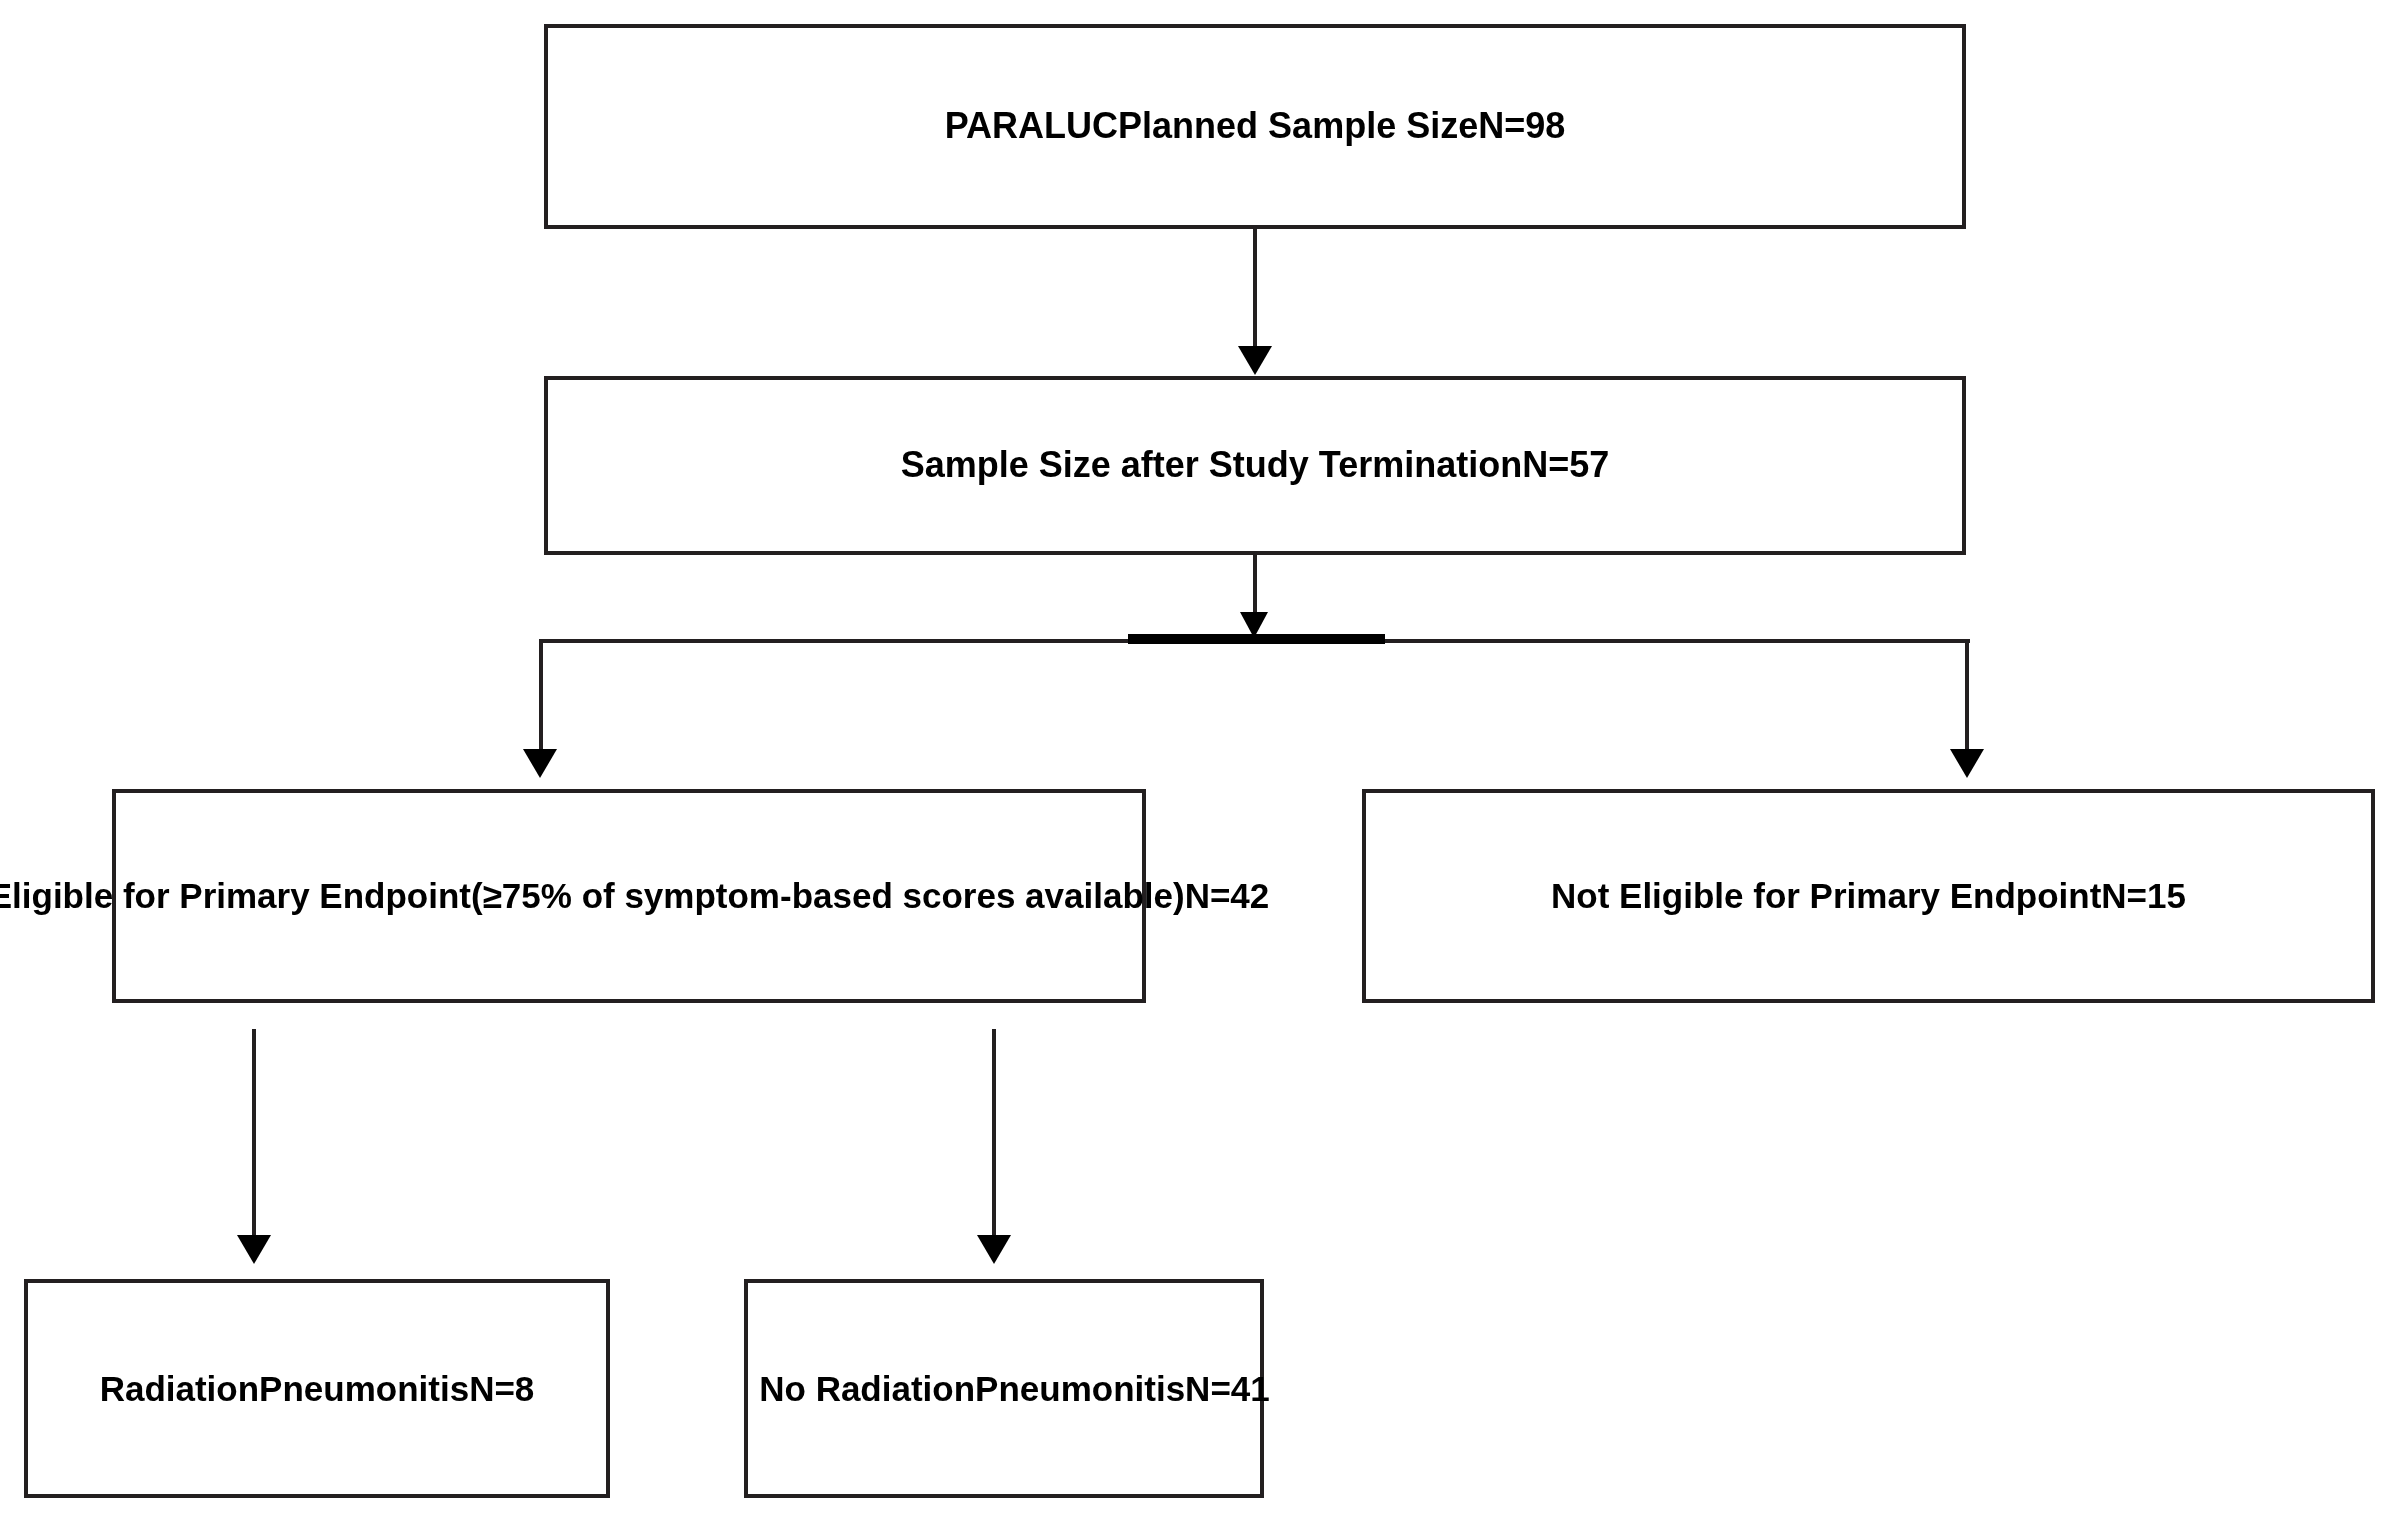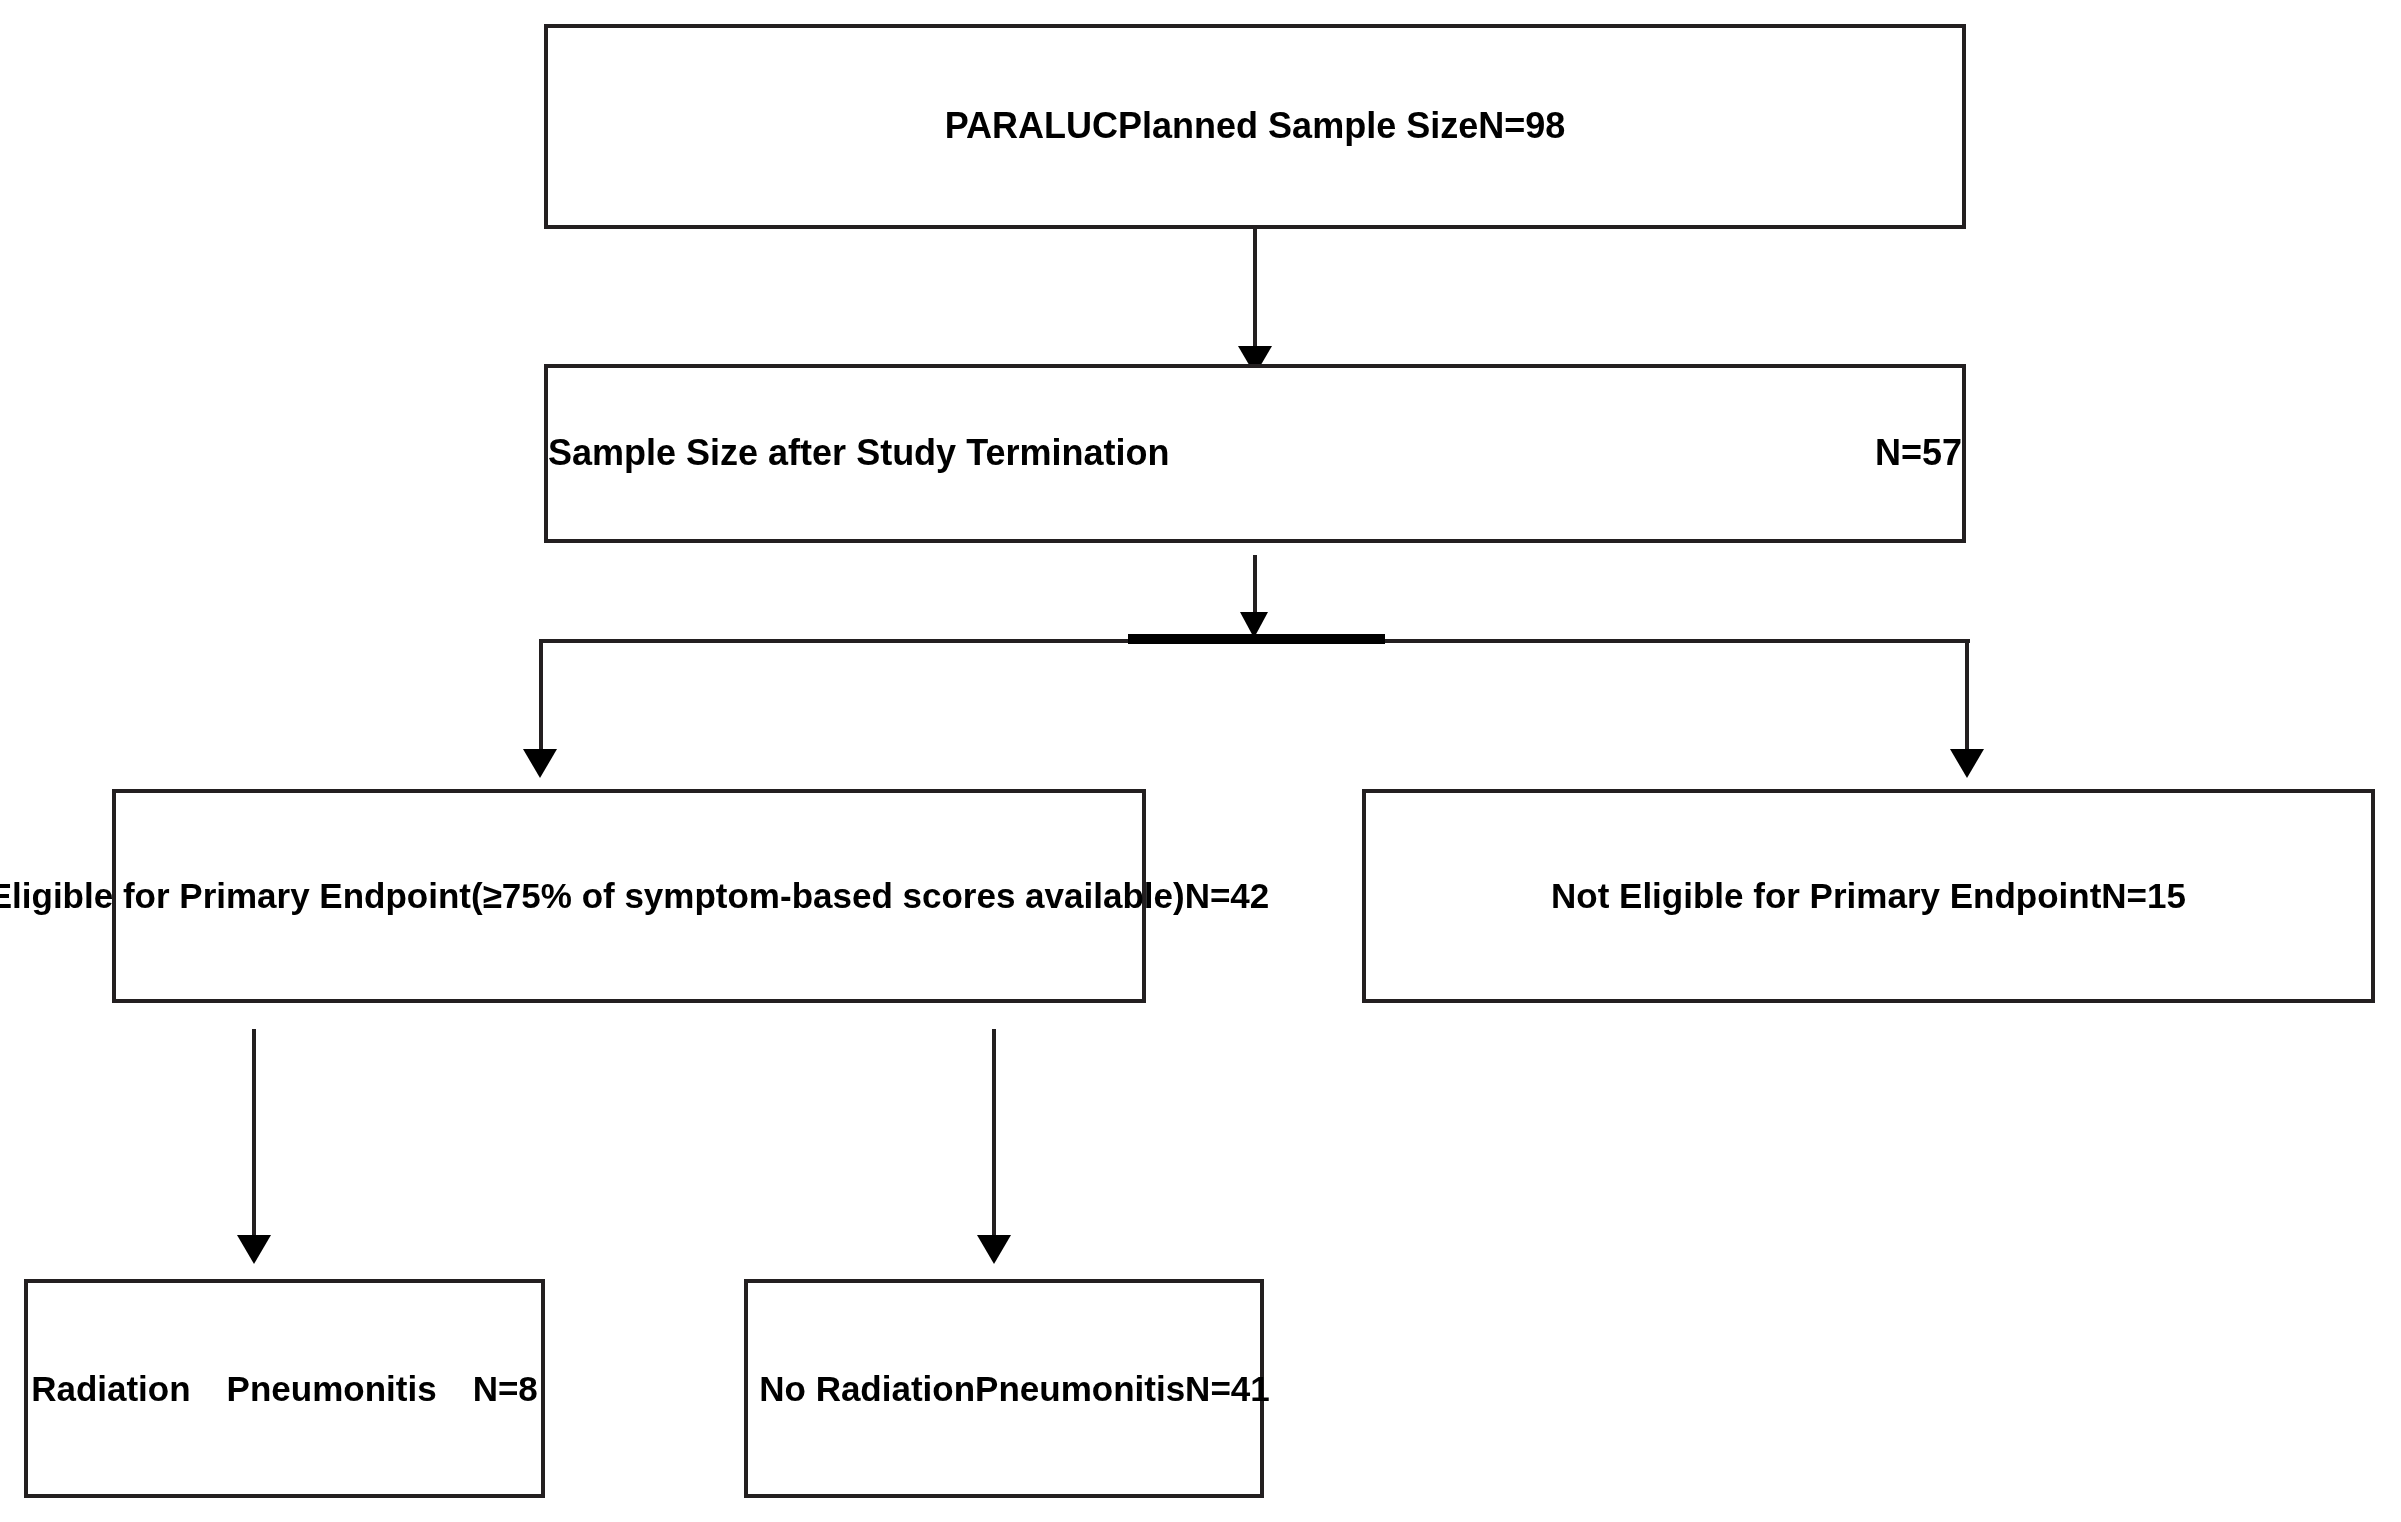--- a/index.html
+++ b/index.html
@@ -30,24 +30,24 @@
     font-weight: bold;
   }
   .node .line {
     display: block;
     white-space: nowrap;
     line-height: 1.30;
   }
 
   
   #node-planned        { left: 544px;  top: 23.6px;   width: 1422px; height: 205px; }
-  #node-after-term     { left: 544px;  top: 364px;  width: 1422px; height: 179px; justify-content: space-between; }
+  #node-after-term     { left: 544px;  top: 376px;  width: 1422px; height: 179px; }
   #node-eligible       { left: 112px;  top: 789px; width: 1034px; height: 214px; }
   #node-not-eligible   { left: 1362px; top: 789px; width: 1013px; height: 214px; }
-  #node-pneumonitis    { left: 24px;   top: 1279px; width: 521px;  height: 219px; gap: 36px; }
+  #node-pneumonitis    { left: 24px;   top: 1279px; width: 586px;  height: 219px; }
   #node-no-pneumonitis { left: 744px; top: 1279px; width: 520px;  height: 219px; padding-left: 21px; }
 
   
   #node-planned .line        { font-size: 36px; }
   #node-after-term .line     { font-size: 36px; }
   #node-eligible .line       { font-size: 35px; }
   #node-not-eligible .line   { font-size: 35px; }
   #node-pneumonitis .line    { font-size: 35px; }
   #node-no-pneumonitis .line { font-size: 35px; }
 

